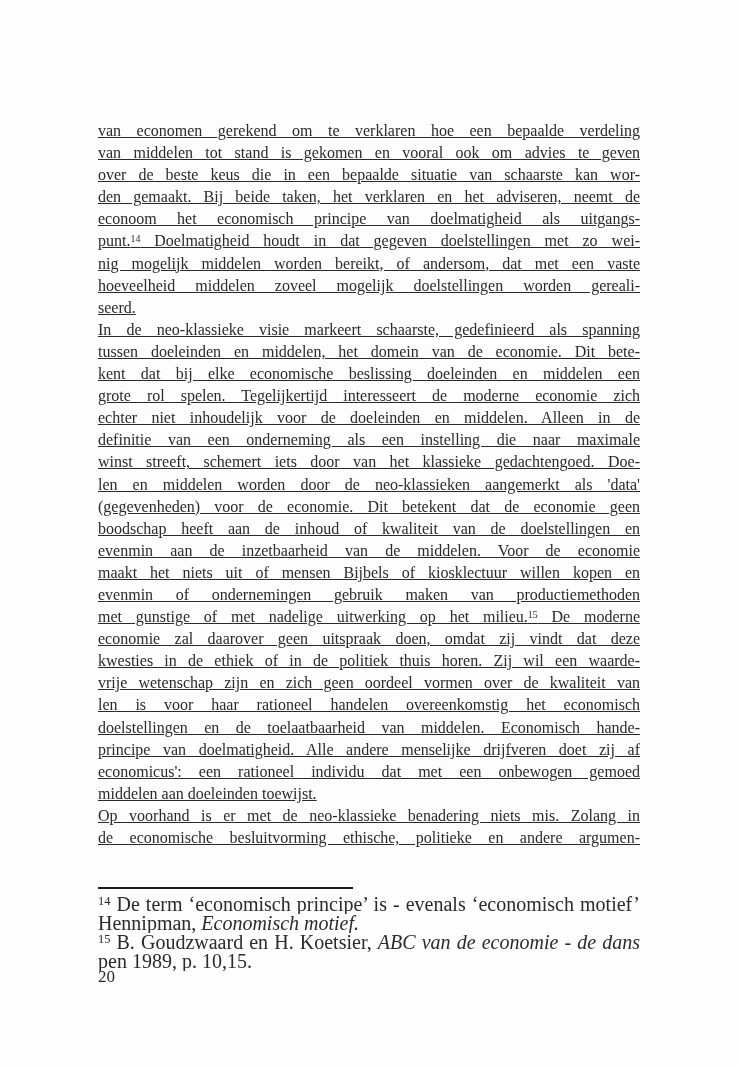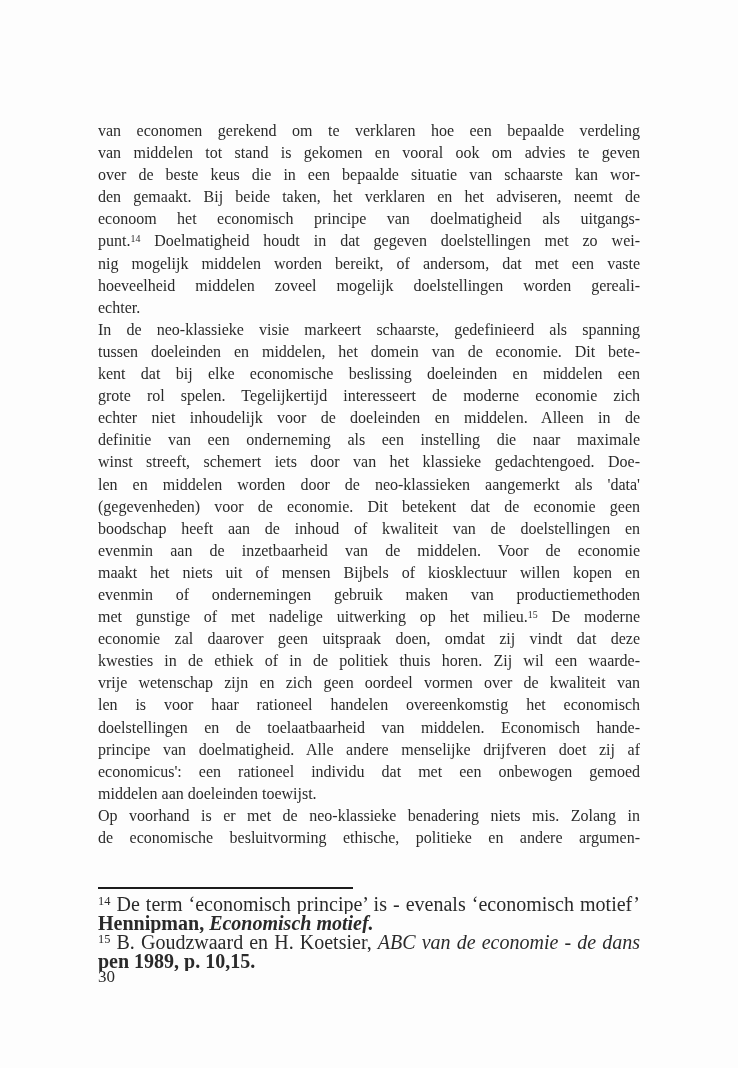--- a/index.html
+++ b/index.html
@@ -26,20 +26,21 @@
     top: 120px;
     width: 542px;
     font-size: 16px;
   }
   .text-line {
     height: 22.1px;
     line-height: 22.1px;
     text-align: justify;
     text-align-last: justify;
     overflow: hidden;
+    text-decoration: underline;
   }
   .text-line.end {
     text-align: left;
     text-align-last: left;
   }
   sup {
     font-size: 0.62em;
     line-height: 0;
     vertical-align: baseline;
     position: relative;
@@ -63,21 +64,20 @@
   .footnote-line {
     height: 19px;
     line-height: 19px;
     text-align: justify;
     text-align-last: justify;
     overflow: hidden;
   }
   .footnote-line.end {
     text-align: center;
     text-align-last: left;
-    font-weight: bold;
   }
   .page-number {
     position: absolute;
     left: 98px;
     top: 966px;
     font-size: 17px;
     line-height: 22px;
   }
 </style>
 </head>
@@ -86,21 +86,21 @@
 <div class="page">
   <div class="text-block" id="text-block">
       <div class="text-line"><span>van economen gerekend om te verklaren hoe een bepaalde verdeling</span></div>
       <div class="text-line"><span>van middelen tot stand is gekomen en vooral ook om advies te geven</span></div>
       <div class="text-line"><span>over de beste keus die in een bepaalde situatie van schaarste kan wor-</span></div>
       <div class="text-line"><span>den gemaakt. Bij beide taken, het verklaren en het adviseren, neemt de</span></div>
       <div class="text-line"><span>econoom het economisch principe van doelmatigheid als uitgangs-</span></div>
       <div class="text-line"><span>punt.</span><sup>14</sup><span> Doelmatigheid houdt in dat gegeven doelstellingen met zo wei-</span></div>
       <div class="text-line"><span>nig mogelijk middelen worden bereikt, of andersom, dat met een vaste</span></div>
       <div class="text-line"><span>hoeveelheid middelen zoveel mogelijk doelstellingen worden gereali-</span></div>
-      <div class="text-line end"><span>echter.</span></div>
+      <div class="text-line end"><span>seerd.</span></div>
       <div class="text-line"><span>In de neo-klassieke visie markeert schaarste, gedefinieerd als spanning</span></div>
       <div class="text-line"><span>tussen doeleinden en middelen, het domein van de economie. Dit bete-</span></div>
       <div class="text-line"><span>kent dat bij elke economische beslissing doeleinden en middelen een</span></div>
       <div class="text-line"><span>grote rol spelen. Tegelijkertijd interesseert de moderne economie zich</span></div>
       <div class="text-line"><span>echter niet inhoudelijk voor de doeleinden en middelen. Alleen in de</span></div>
       <div class="text-line"><span>definitie van een onderneming als een instelling die naar maximale</span></div>
       <div class="text-line"><span>winst streeft, schemert iets door van het klassieke gedachtengoed. Doe-</span></div>
       <div class="text-line"><span>len en middelen worden door de neo-klassieken aangemerkt als 'data'</span></div>
       <div class="text-line"><span>(gegevenheden) voor de economie. Dit betekent dat de economie geen</span></div>
       <div class="text-line"><span>boodschap heeft aan de inhoud of kwaliteit van de doelstellingen en</span></div>
@@ -119,14 +119,14 @@
       <div class="text-line"><span>Op voorhand is er met de neo-klassieke benadering niets mis. Zolang in</span></div>
       <div class="text-line"><span>de economische besluitvorming ethische, politieke en andere argumen-</span></div>
     </div>
   <div class="footnote-rule"></div>
   <div class="footnotes" id="footnotes">
       <div class="footnote-line"><sup>14</sup><span> De term ‘economisch principe’ is - evenals ‘economisch motief’ - afkomstig van</span></div>
       <div class="footnote-line end"><span>Hennipman, </span><i>Economisch motief.</i></div>
       <div class="footnote-line"><sup>15</sup><span> B. Goudzwaard en H. Koetsier, </span><i>ABC van de economie - de dans om het gouden kalf</i><span>, Kam-</span></div>
       <div class="footnote-line end"><span>pen 1989, p. 10,15.</span></div>
     </div>
-  <div class="page-number">30</div>
+  <div class="page-number">20</div>
 </div>
 
 </body></html>

